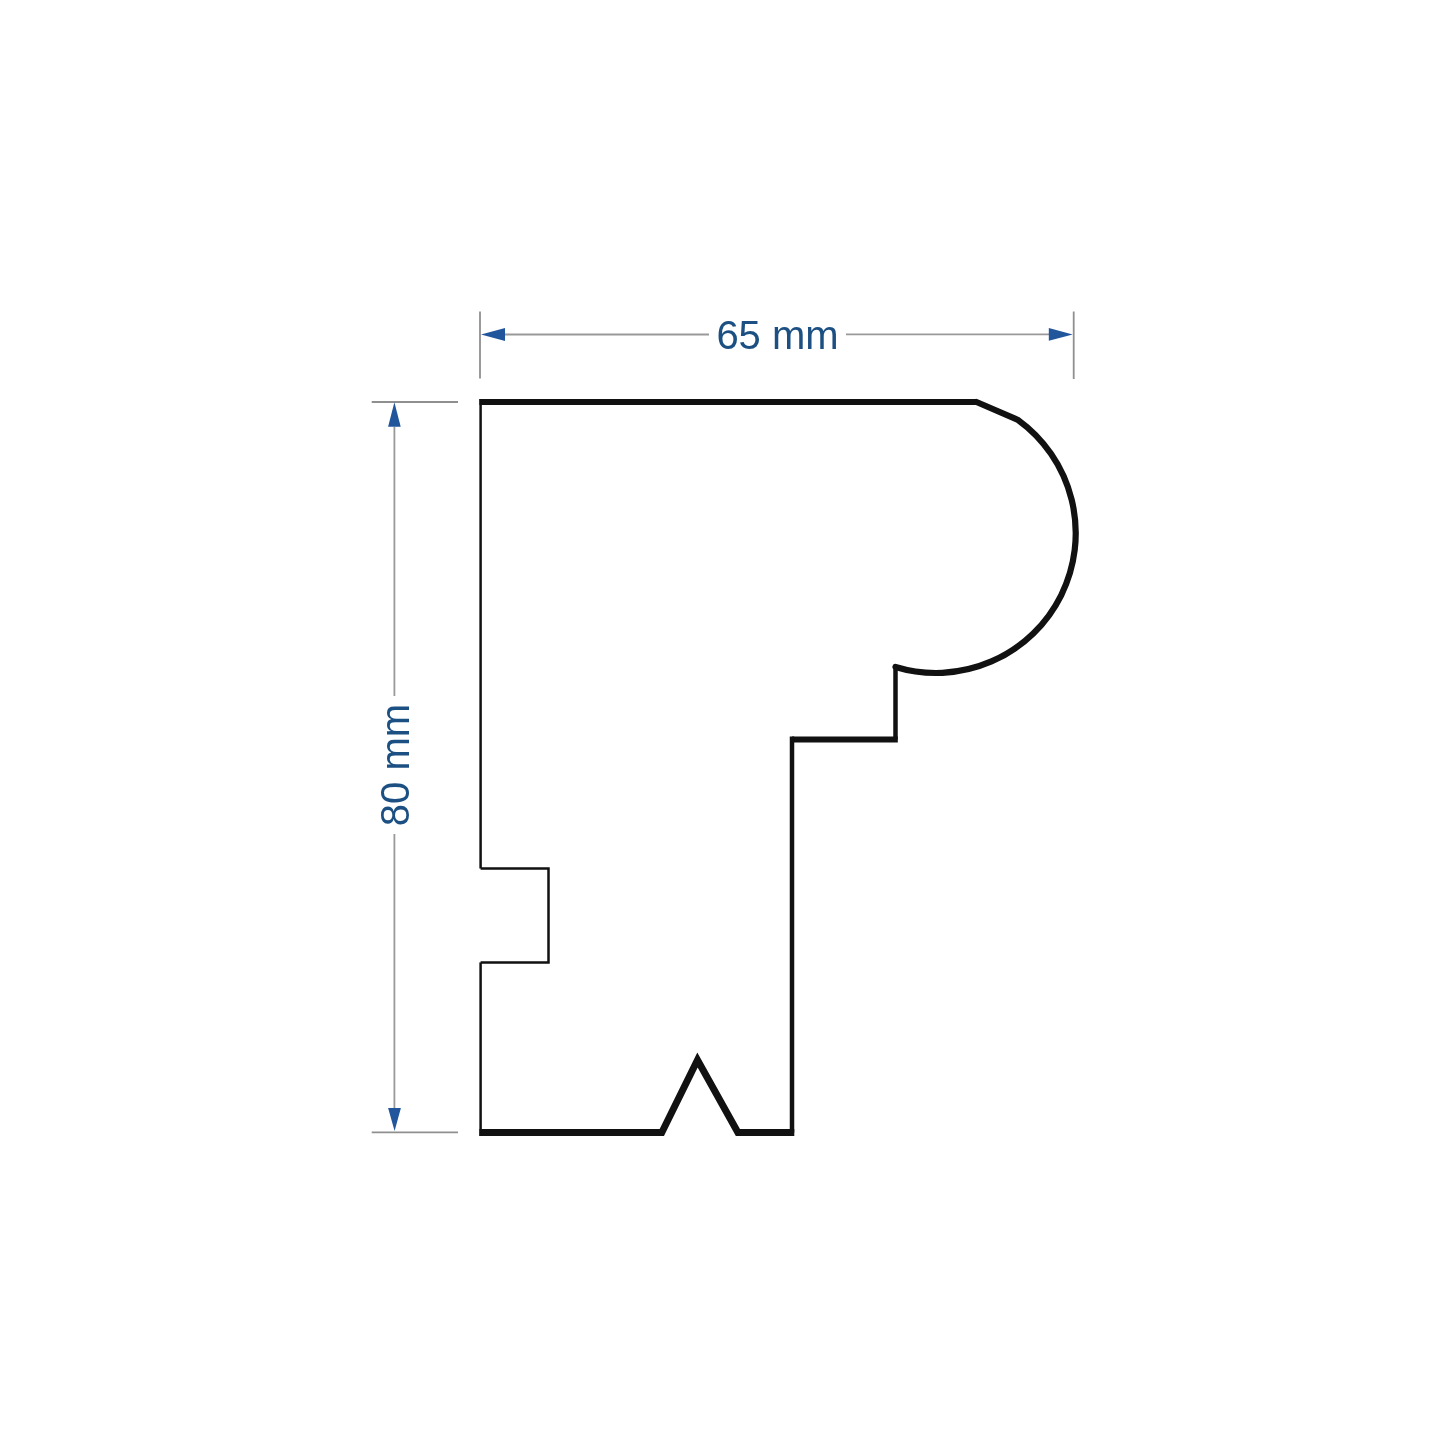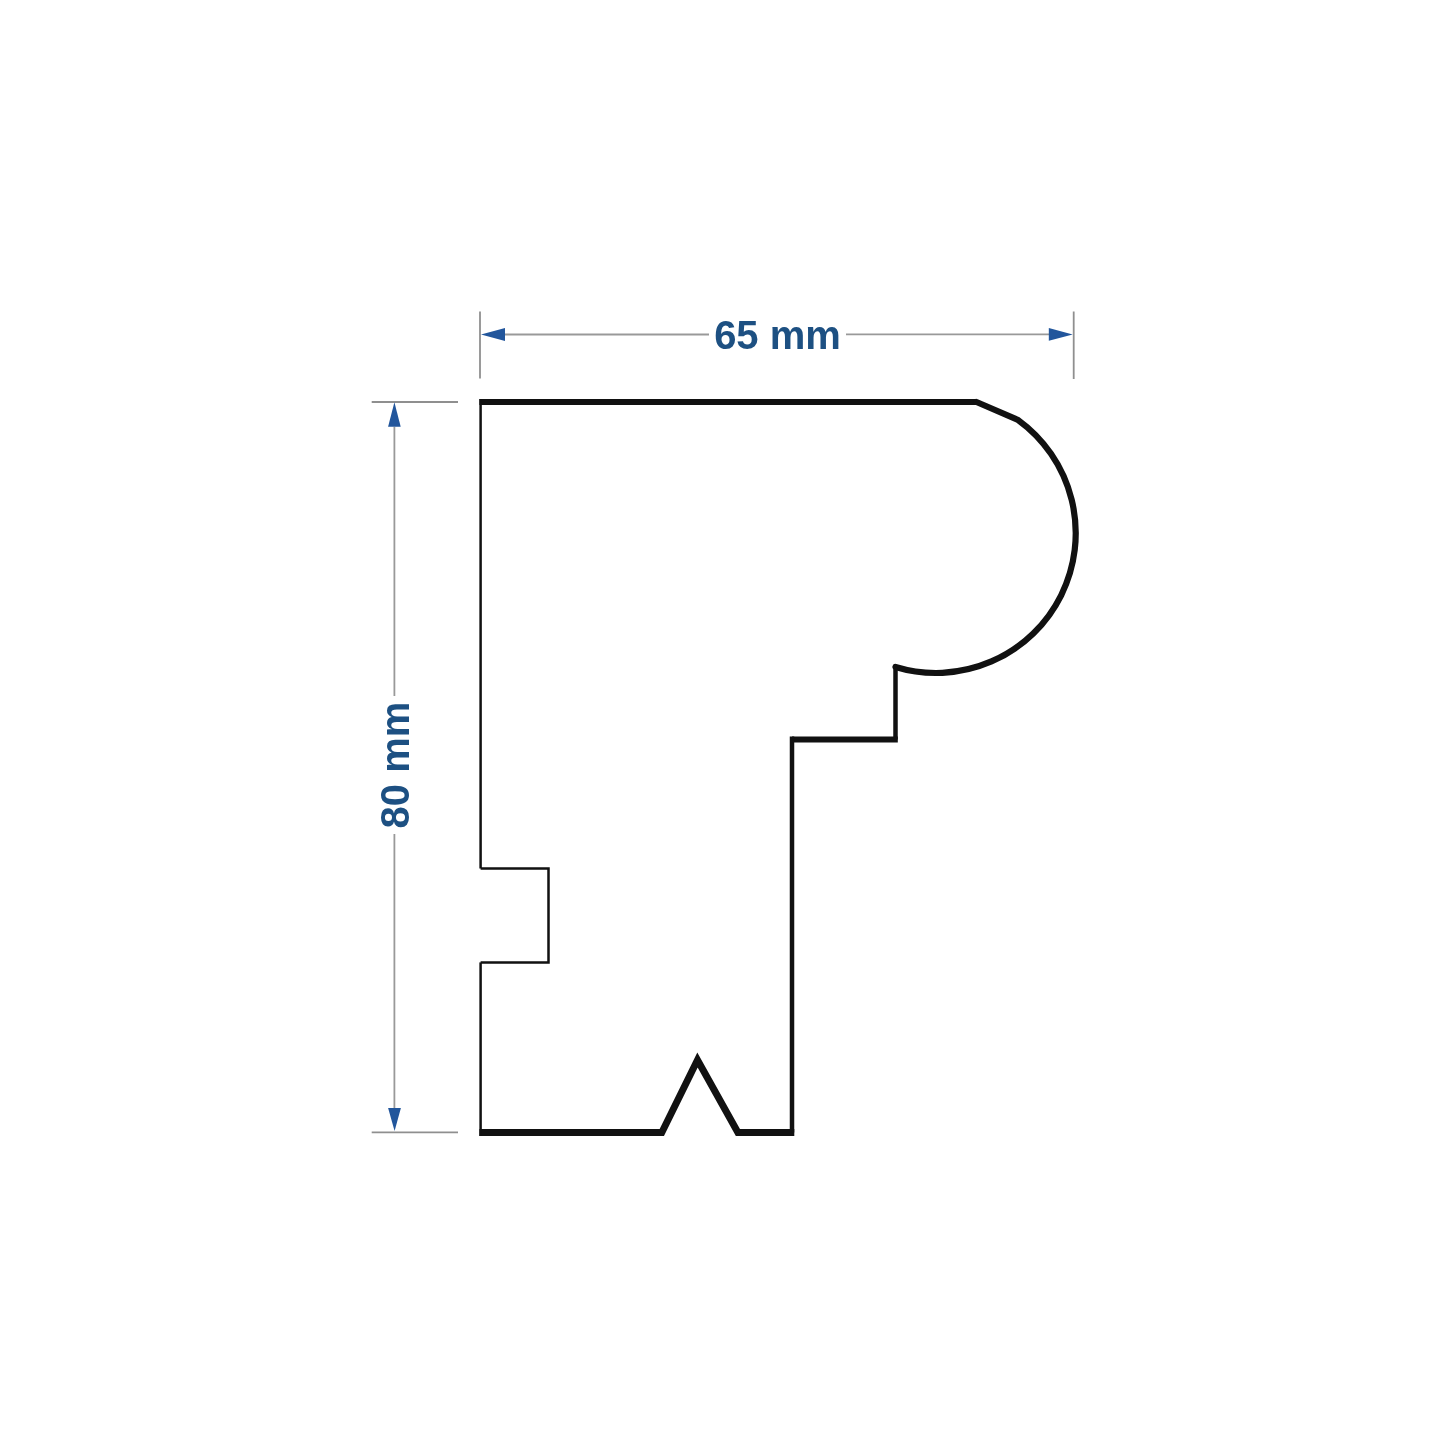--- a/index.html
+++ b/index.html
@@ -1,16 +1,16 @@
 <!DOCTYPE html>
 <html><head>
 <meta charset="utf-8">
 <style>
   html,body{margin:0;padding:0;background:#ffffff;}
-  .page{width:1445px;height:1445px;position:relative;background:#ffffff;overflow:hidden;font-weight:bold;}
+  .page{width:1445px;height:1445px;position:relative;background:#ffffff;overflow:hidden;}
   svg{position:absolute;left:0;top:0;}
   text{font-family:"Liberation Sans", sans-serif;}
 </style>
 </head>
 <body>
 <div class="page">
 <svg width="1445" height="1445" viewBox="0 0 1445 1445">
 
   <rect x="0" y="0" width="1445" height="1445" fill="#ffffff"></rect>
 

